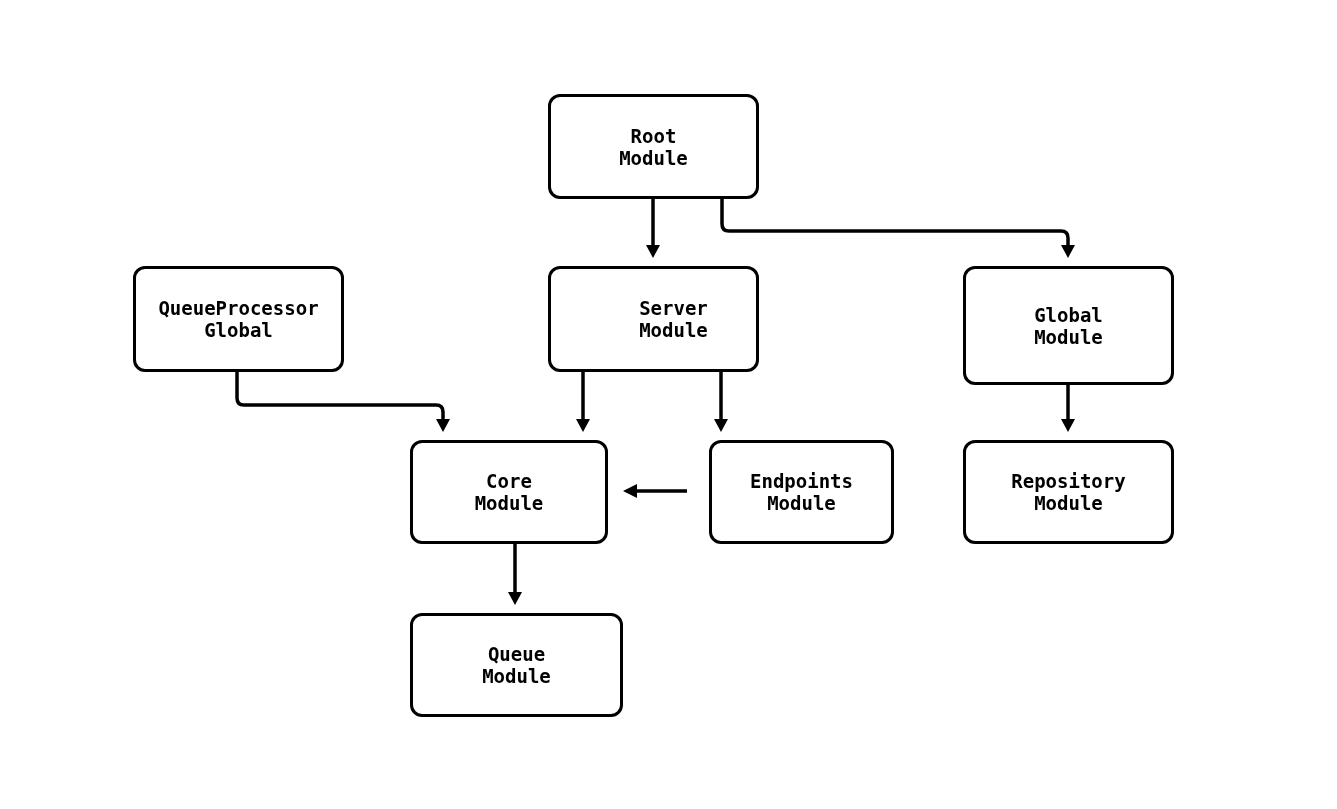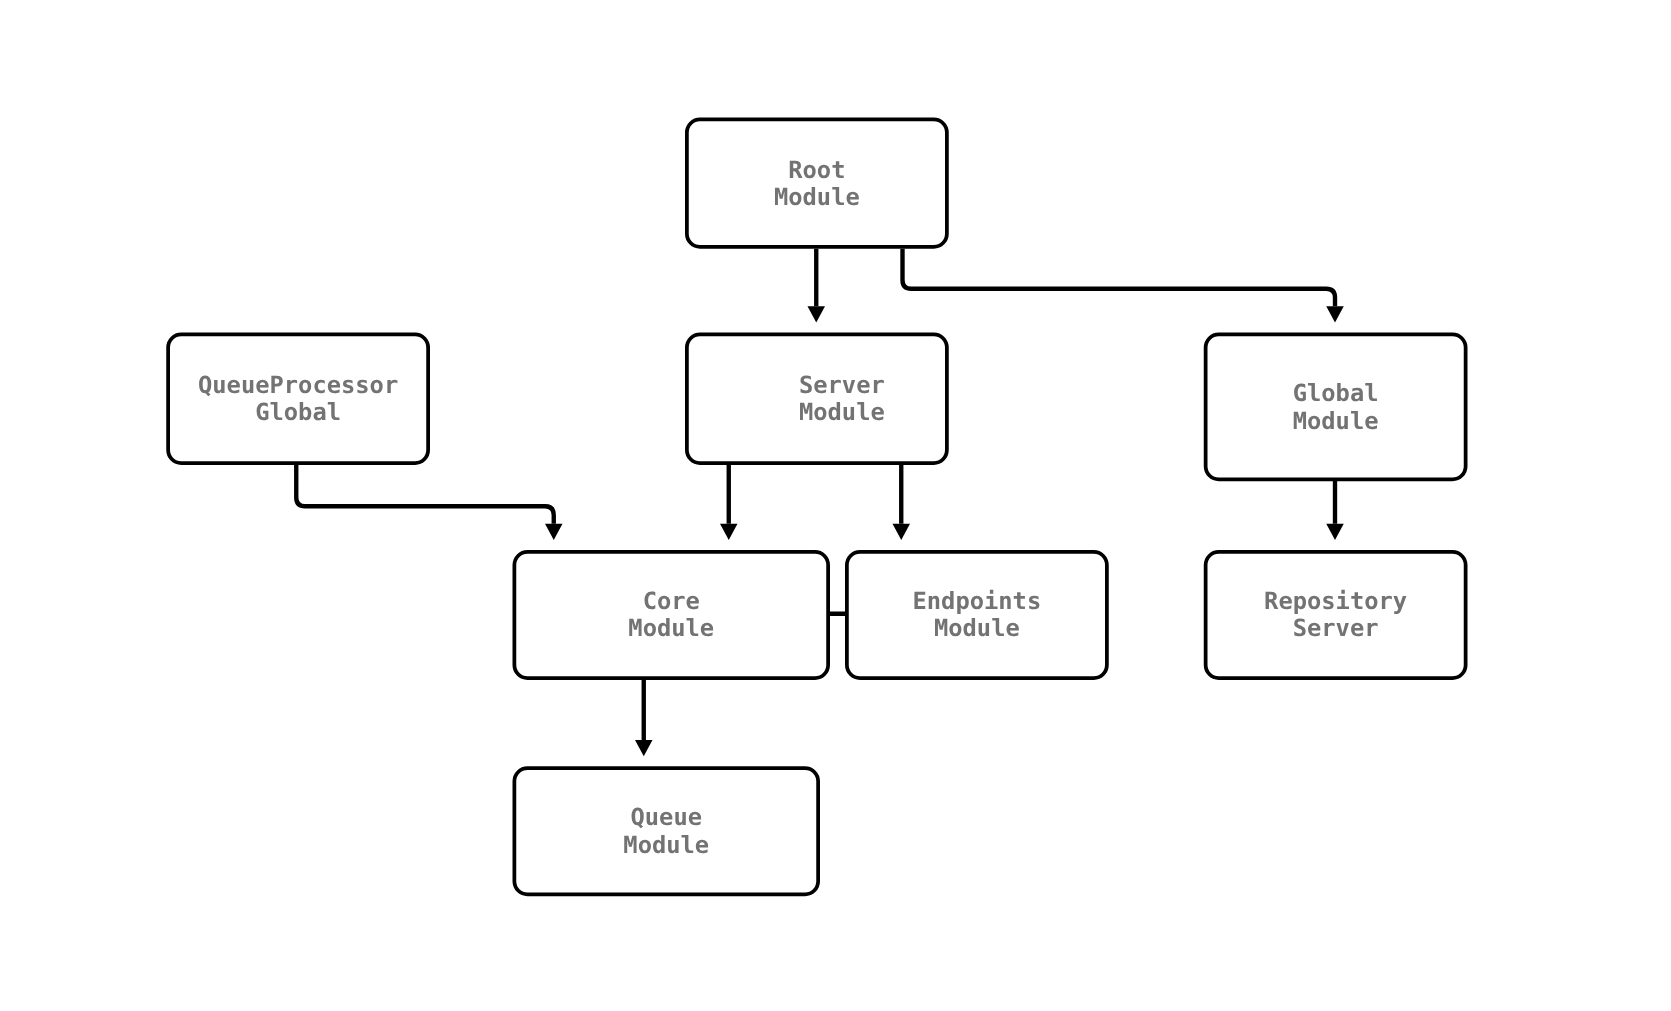--- a/index.html
+++ b/index.html
@@ -33,21 +33,21 @@
     display: flex;
     align-items: center;
     justify-content: center;
     z-index: 2;
   }
   .node-label {
     font-family: "DejaVu Sans Mono", "Liberation Mono", monospace;
     font-size: 19px;
     line-height: 22px;
     font-weight: 700;
-    color: #737373;
+    color: #000000;
     text-align: center;
     white-space: pre;
     letter-spacing: 0px;
   }
 </style>
 </head>
 <body>
 
 <div id="canvas">
 
@@ -115,33 +115,33 @@
   <div class="node" style="left:548px; top:266px; width:211px; height:106px;padding-left:40px;">
     <span class="node-label">Server
 Module</span>
   </div>
 
   <div class="node" style="left:963px; top:266px; width:211px; height:119px;">
     <span class="node-label">Global
 Module</span>
   </div>
 
-  <div class="node" style="left:410px; top:440px; width:254px; height:104px;">
+  <div class="node" style="left:410px; top:440px; width:198px; height:104px;">
     <span class="node-label">Core
 Module</span>
   </div>
 
-  <div class="node" style="left:676px; top:440px; width:211px; height:104px;">
+  <div class="node" style="left:709px; top:440px; width:185px; height:104px;">
     <span class="node-label">Endpoints
 Module</span>
   </div>
 
   <div class="node" style="left:963px; top:440px; width:211px; height:104px;">
     <span class="node-label">Repository
-Server</span>
+Module</span>
   </div>
 
-  <div class="node" style="left:410px; top:613px; width:246px; height:104px;">
+  <div class="node" style="left:410px; top:613px; width:213px; height:104px;">
     <span class="node-label">Queue
 Module</span>
   </div>
 
 </div>
 
 </body></html>

